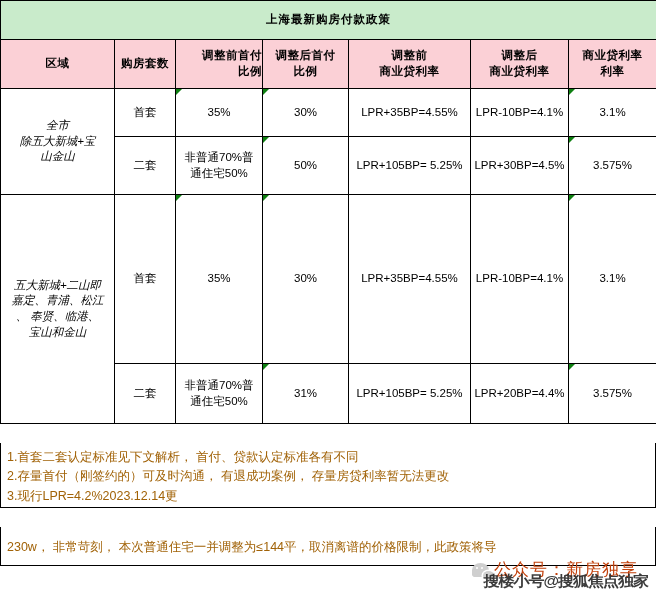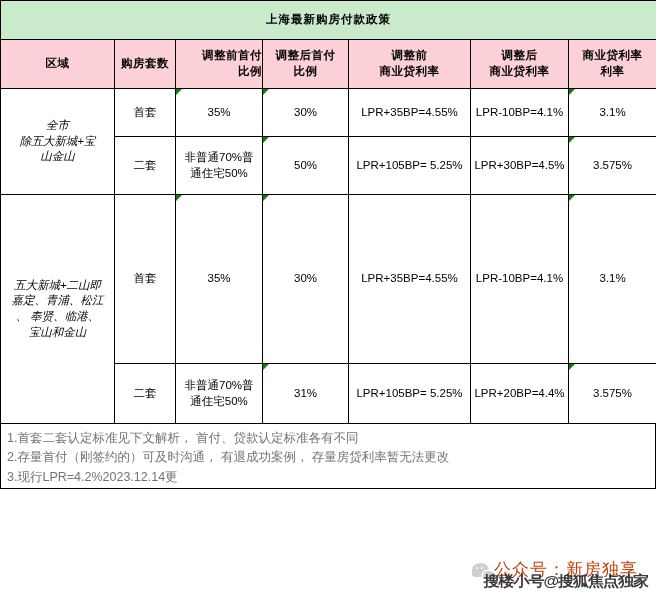--- a/index.html
+++ b/index.html
@@ -81,23 +81,24 @@
   
   .note-block {
     box-sizing: border-box;
     width: 656px;
     border-left: 1px solid #000;
     border-right: 1px solid #000;
     border-bottom: 1px solid #000;
     padding: 5px 3px 4px 6px;
     font-size: 12.5px;
     line-height: 1.55;
-    color: #737373;
+    color: #a16207;
     text-align: left;
     background: #fff;
+    margin-top: 19px;
   }
   .note-block p { margin: 0; white-space: pre-wrap; }
   .nb1 { height: 65px; }
   .nb2 { height: 26px; padding-top: 4px; }
   .nb3 { height: 39px; padding-top: 11px; }
   .nb4 { height: 86px; padding-top: 31px; }
 
   
   .wm {
     position: absolute;
@@ -233,20 +234,23 @@
       <td class="val tri">3.575%</td>
     </tr>
   </tbody>
     </table>
 
   <div class="note-block nb1">
     <p>1.首套二套认定标准见下文解析， 首付、贷款认定标准各有不同
 2.存量首付（刚签约的）可及时沟通， 有退成功案例， 存量房贷利率暂无法更改
 3.现行LPR=4.2%2023.12.14更</p>
   </div>
+  <div class="note-block nb3">
+    <p>230w， 非常苛刻， 本次普通住宅一并调整为≤144平，取消离谱的价格限制，此政策将导</p>
+  </div>
 
   <div class="wm wm-light">
     <span class="wm-chat">
         <i class="d1"></i>
         <i class="d2"></i>
       </span>
     <span>公众号：新房独享</span>
   </div>
   <div class="wm wm-dark">
     <span>搜楼小号@搜狐焦点独家</span>

